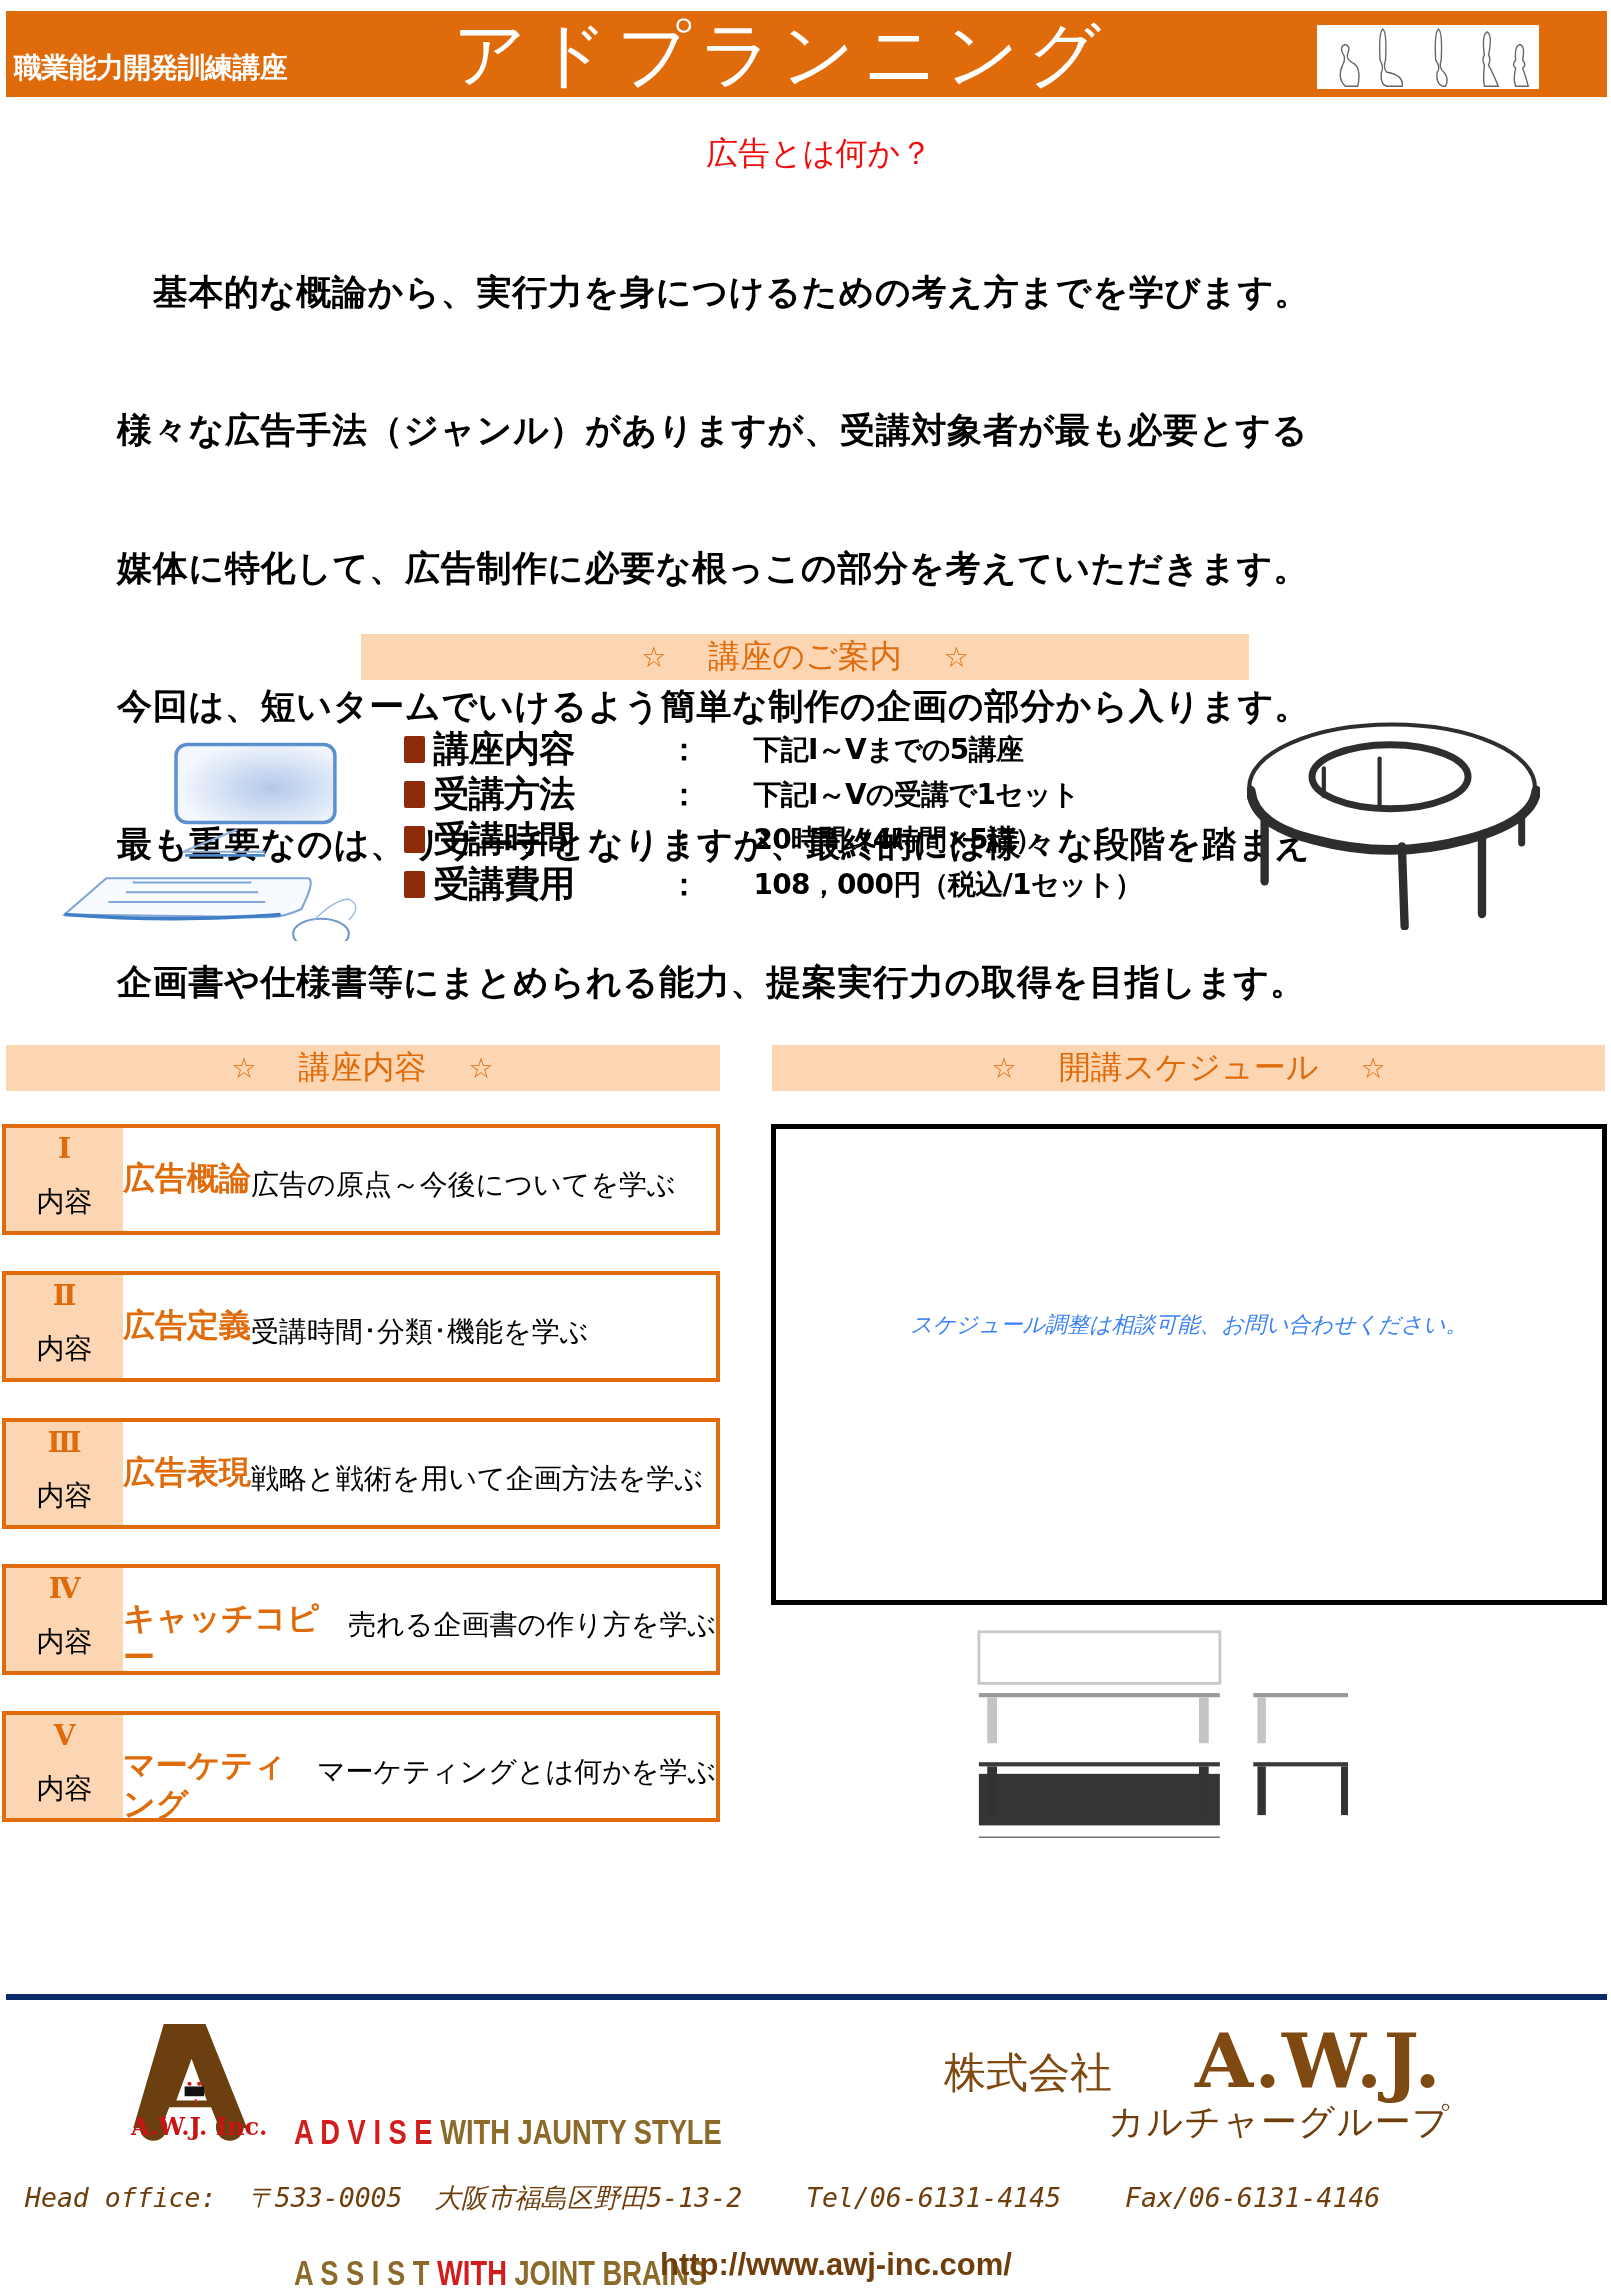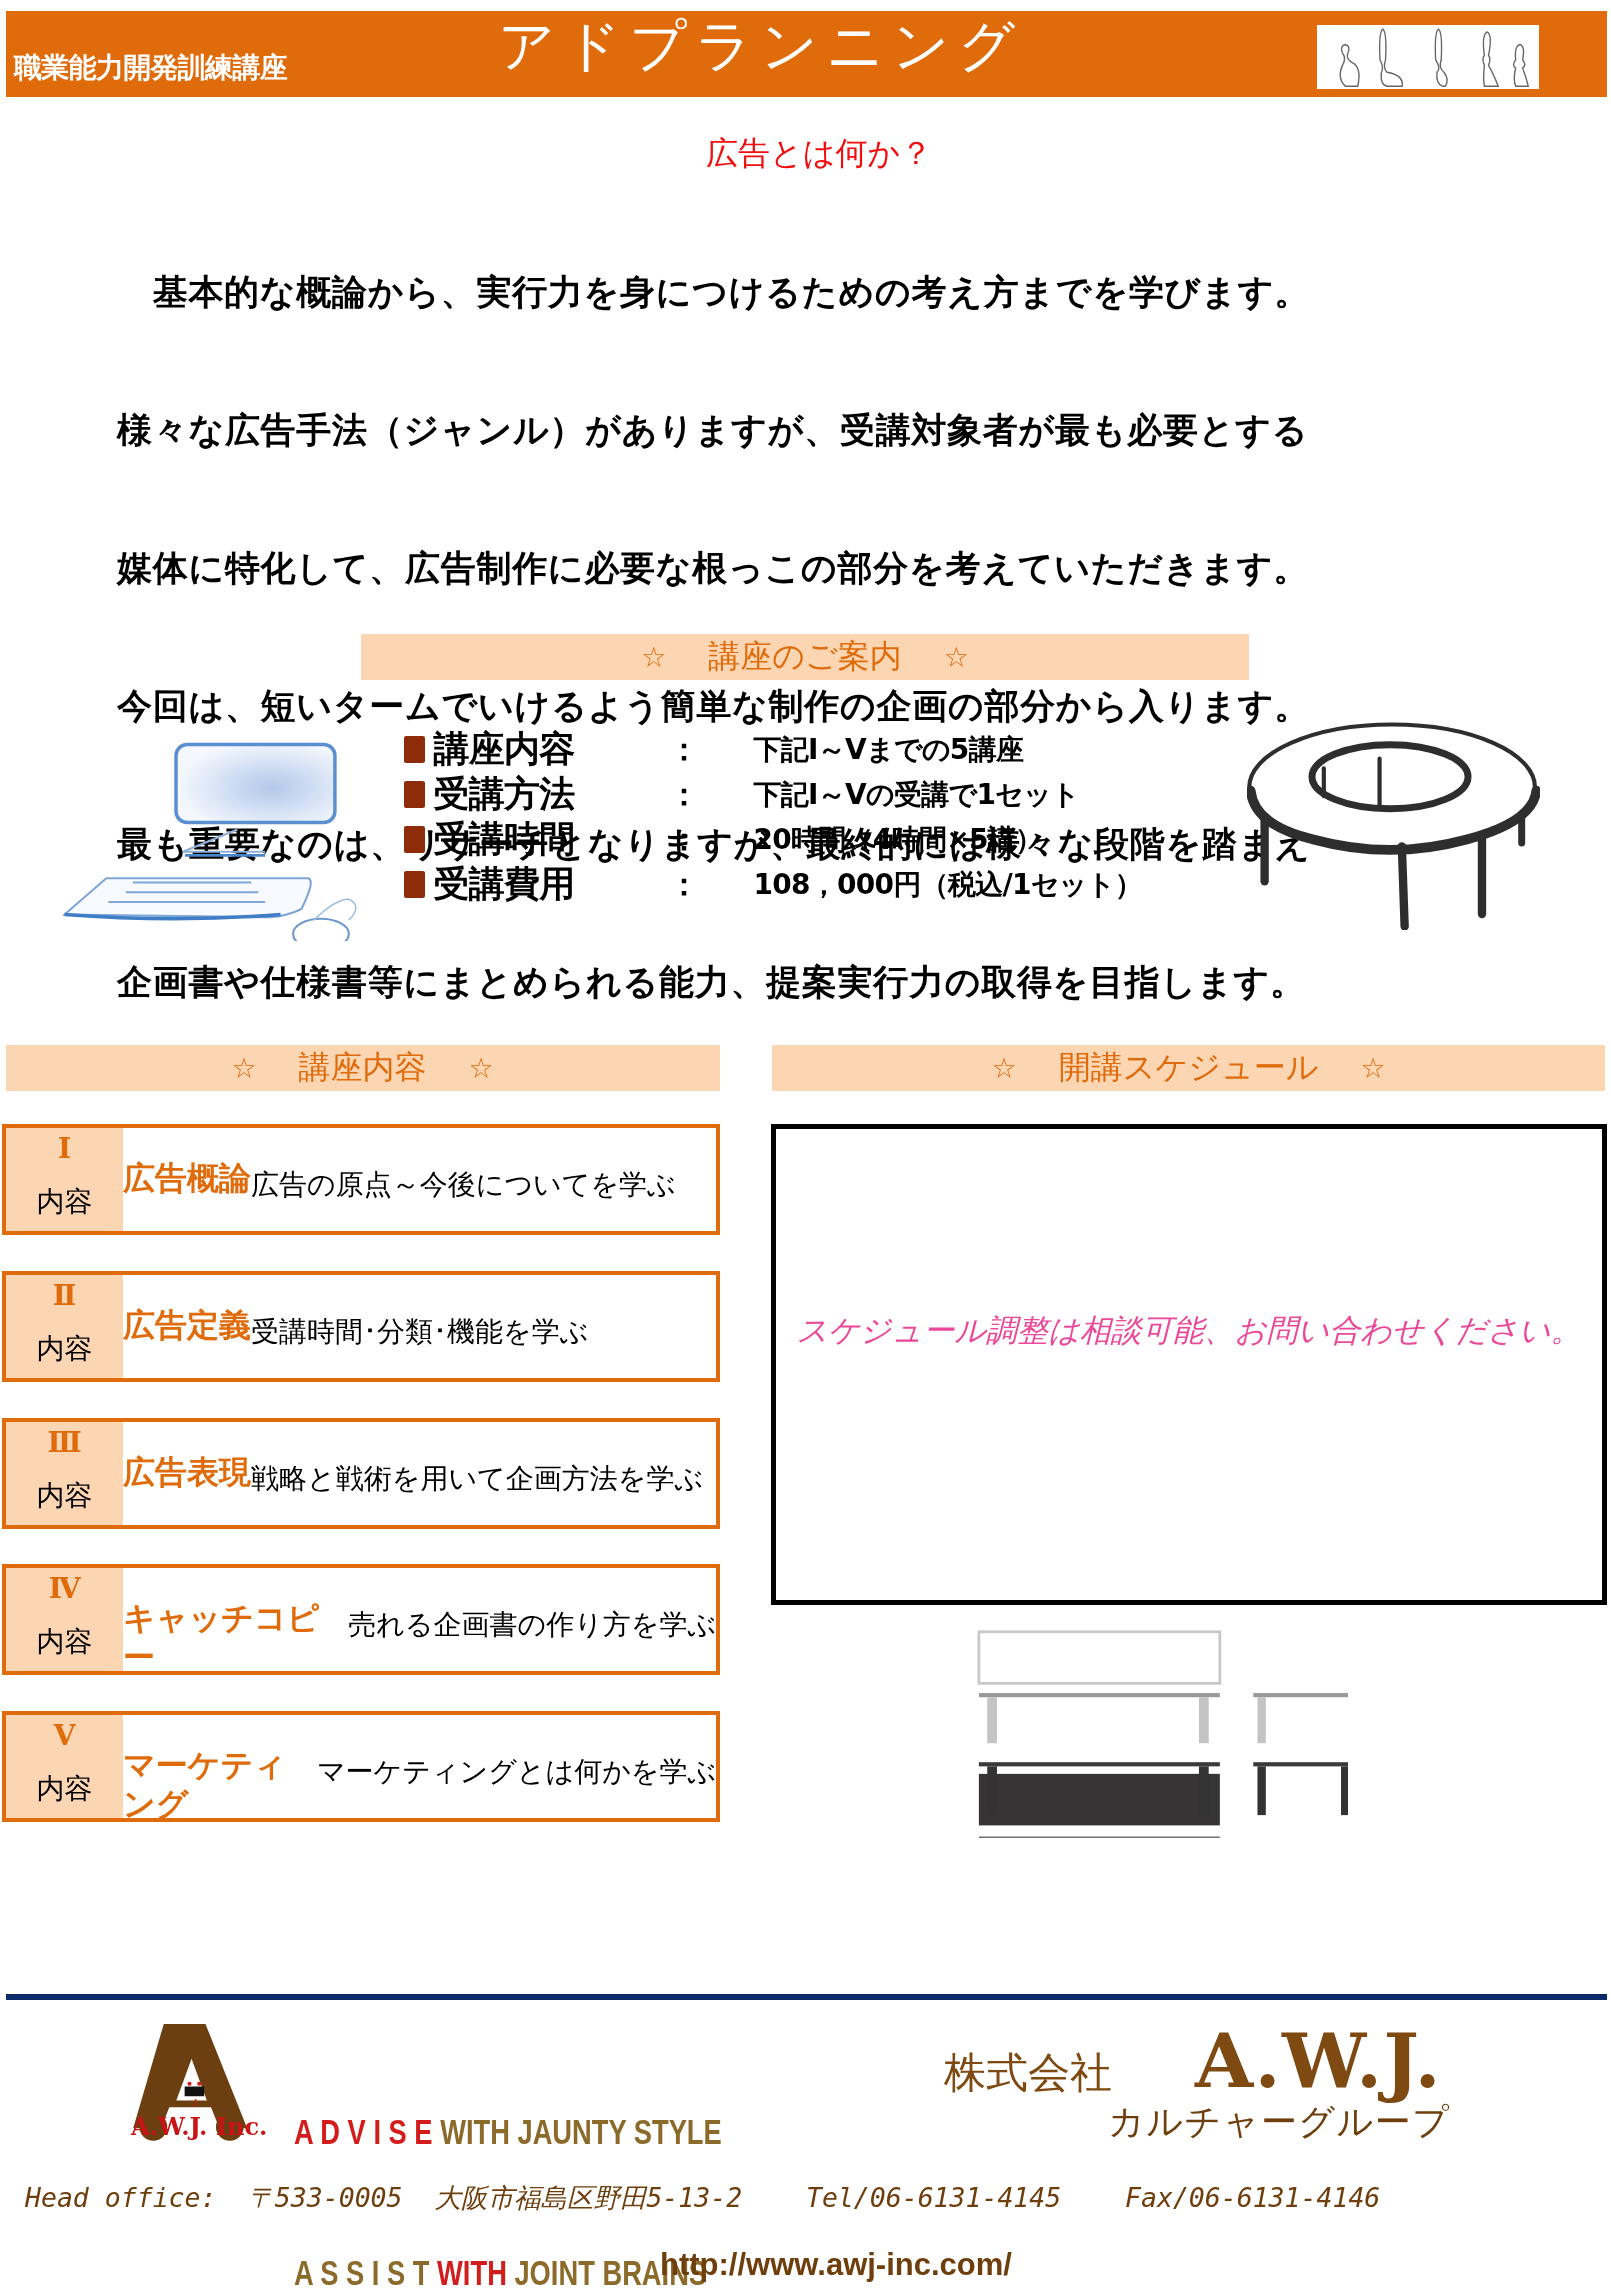--- a/index.html
+++ b/index.html
@@ -3,21 +3,21 @@
 <meta charset="utf-8">
 <style>
   html, body { margin:0; padding:0; background:#ffffff; }
   body { width:1612px; height:2295px; position:relative; overflow:hidden;
          font-family:"DejaVu Sans","Liberation Sans",sans-serif; color:#000; }
   .abs { position:absolute; }
 
   
   .header-bar { left:5.6px; top:11px; width:1601px; height:86px; background:#E06B0A; }
   .header-sub { left:14px; top:49px; font-size:28px; color:#fff; font-weight:bold; letter-spacing:-0.7px; white-space:nowrap; }
-  .header-title { left:453px; top:15.3px; font-size:56px; color:#fff; letter-spacing:8.4px; white-space:nowrap; line-height:1.1;margin-left:45px; }
+  .header-title { left:453px; top:15.3px; font-size:72px; color:#fff; letter-spacing:8.4px; white-space:nowrap; line-height:1.1; }
   .header-img { left:1317px; top:25px; width:222px; height:64px; background:#fff; }
 
   
   .intro-title { left:0; width:1612px; top:132px; text-align:center; font-size:32px; color:#F00E0E; padding-left:26px; box-sizing:border-box; }
   .intro-body { left:117px; top:177px; font-size:35px; line-height:46px; font-weight:bold; white-space:pre; letter-spacing:0.7px; }
 
   
   .peach-bar { background:#FCD5B2; color:#E06B0A; font-size:32px; display:flex; align-items:center; justify-content:center; box-sizing:border-box; }
   .peach-bar .star { font-size:28px; margin:0 42px; }
   .guide-bar { left:361px; top:634px; width:888px; height:46px; }
@@ -41,21 +41,21 @@
   .course { left:2.1px; width:718px; height:111px; border:4.2px solid #E06B0A; box-sizing:border-box; display:flex; }
   .course-left { width:117px; background:#FCD5B2; display:flex; flex-direction:column; align-items:center; }
   .course-num { color:#E06B0A; font-family:"DejaVu Serif","Liberation Serif",serif; font-weight:bold; font-size:28px; height:42px; line-height:42px; }
   .course-lbl { font-size:28px; margin-top:12.5px; }
   .course-right { flex:1; display:flex; align-items:center; }
   .course-title { color:#E06B0A; font-weight:bold; font-size:32px; height:42px; line-height:39px; }
   .course-desc { font-size:28px; margin-top:11px; white-space:nowrap; }
 
   
   .schedule-box { left:771px; top:1124px; width:836px; height:481px; border:5.6px solid #000; box-sizing:border-box; }
-  .schedule-note { position:absolute; left:0; right:0; top:181px; text-align:center; color:#ec4899; font-size:31px; font-style:italic; }
+  .schedule-note { position:absolute; left:0; right:0; top:181px; text-align:center; color:#3b82f6; font-size:22px; font-style:italic; }
 
   
   .rule { left:5.6px; top:1994px; width:1601px; height:5.6px; background:#0C2A6A; }
   .logo { left:125px; top:2017px; width:571px; height:139px; }
   .company-jp { left:944px; top:2045px; font-size:42px; color:#7E4A12; font-weight:normal; }
   .company-en { left:1195px; top:2017px; font-size:75px; color:#7E4A12; font-weight:bold; font-family:"DejaVu Serif","Liberation Serif",serif; letter-spacing:1.4px; }
   .company-sub { left:1108px; top:2098px; font-size:36px; color:#6E3E0C; letter-spacing:1.4px; }
   .address { left:25px; top:2180px; font-size:26.5px; color:#6E3E0C; font-style:italic; white-space:pre; font-family:"DejaVu Sans Mono","Liberation Mono",monospace; }
   .url { left:0; width:1612px; top:2247px; text-align:center; font-size:31px; color:#6E3E0C; font-weight:bold; font-family:"Liberation Sans",sans-serif; padding-left:60px; box-sizing:border-box; }
 </style>

